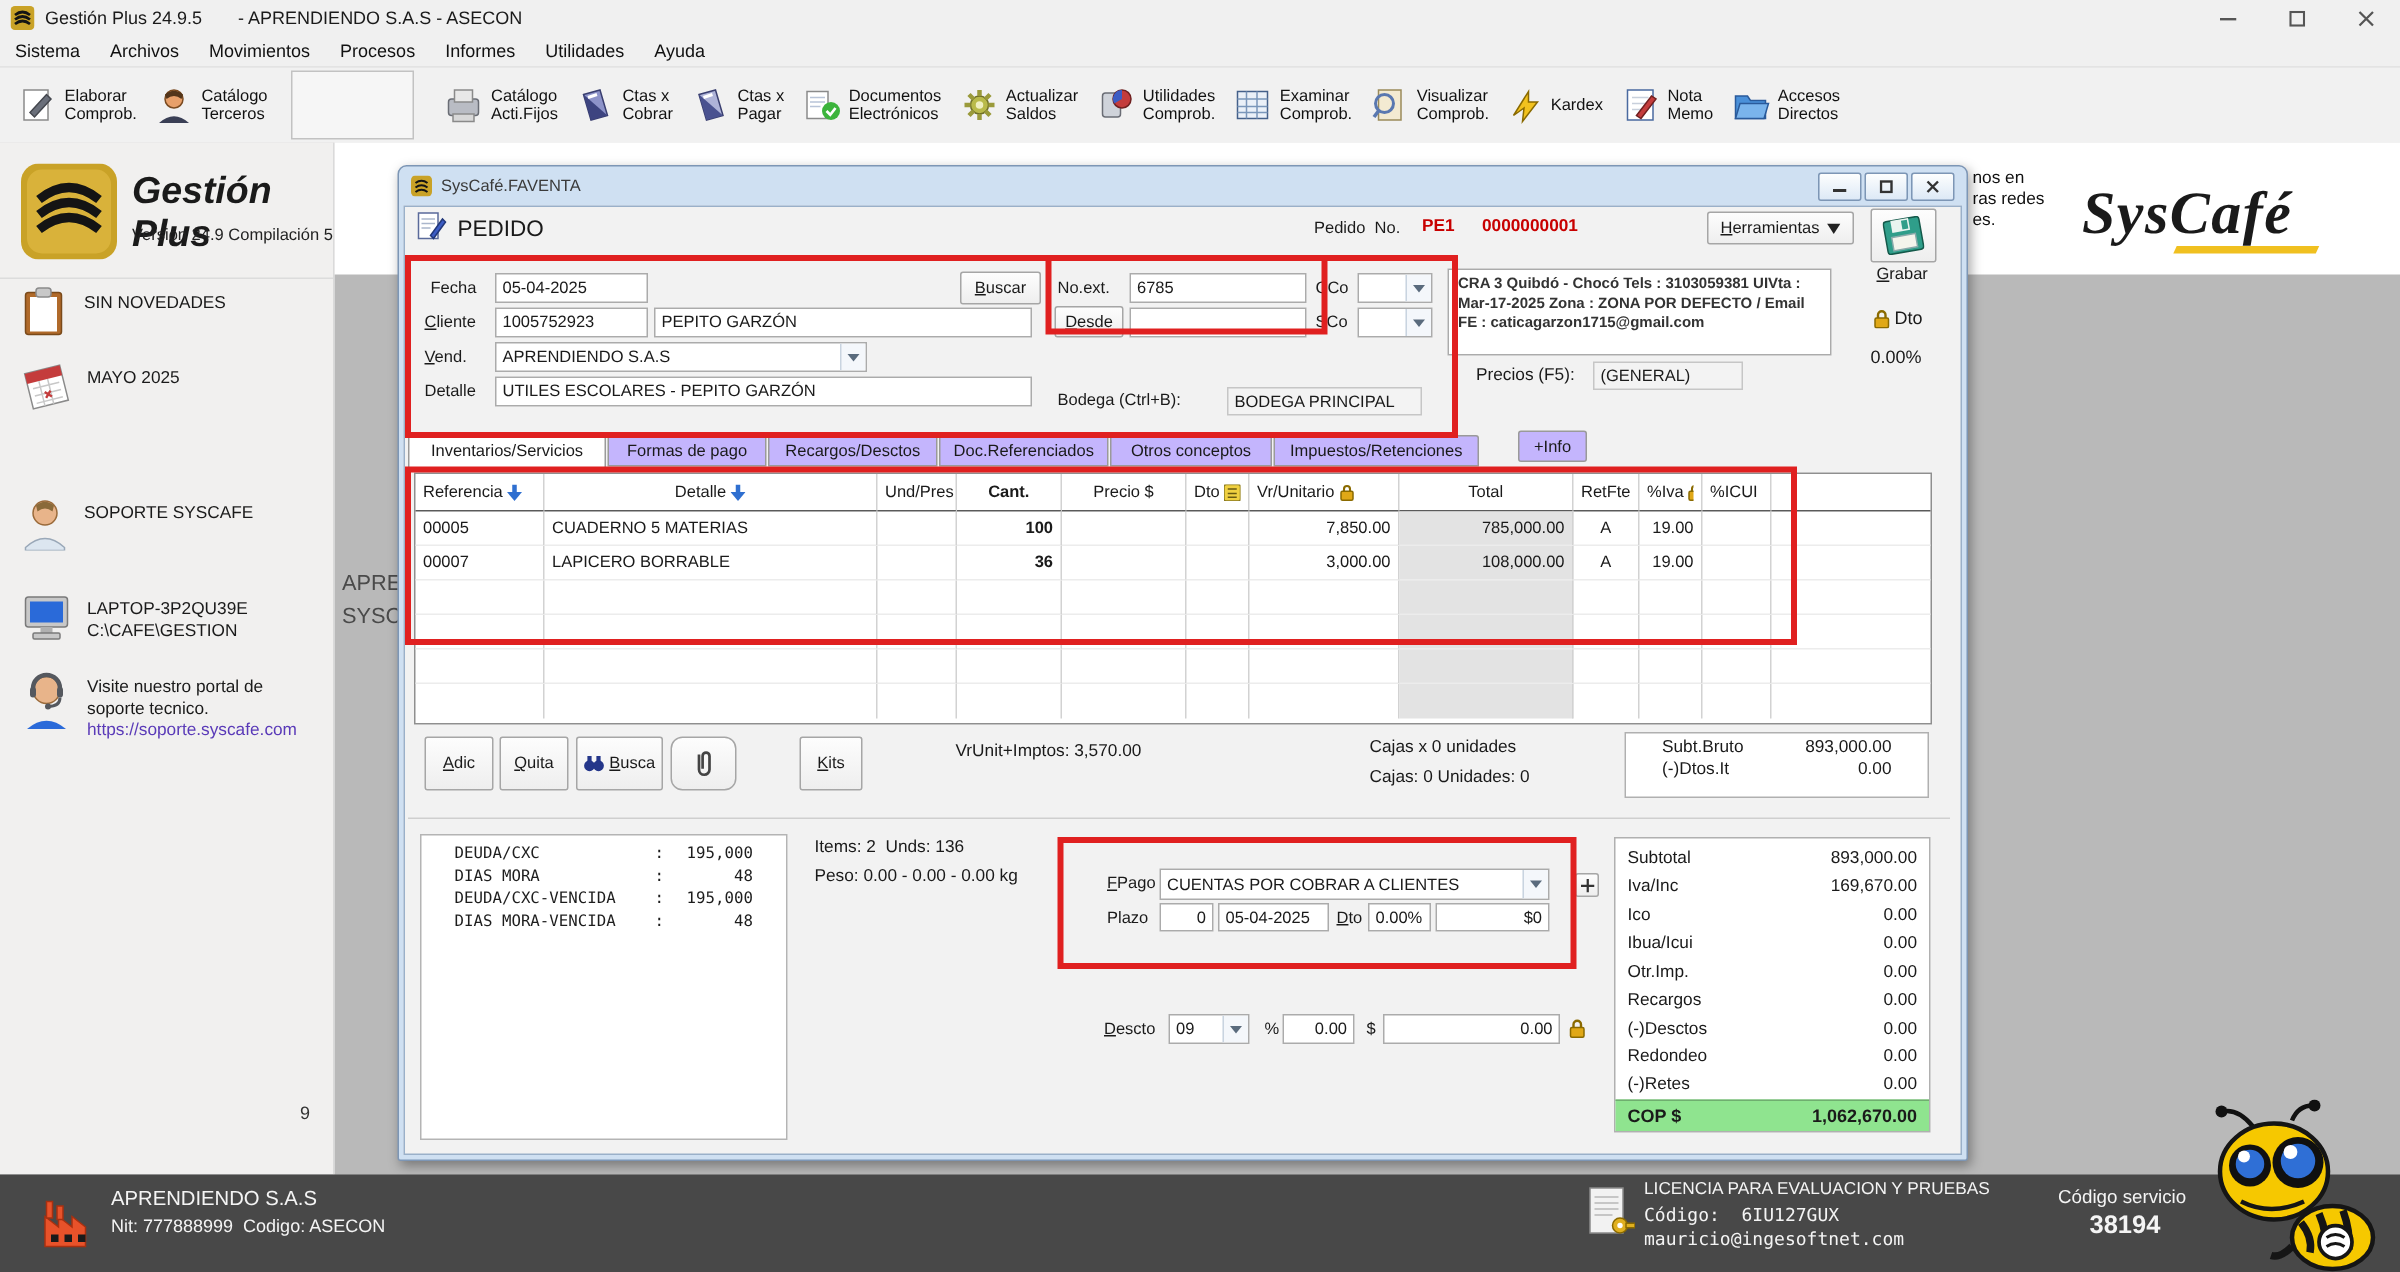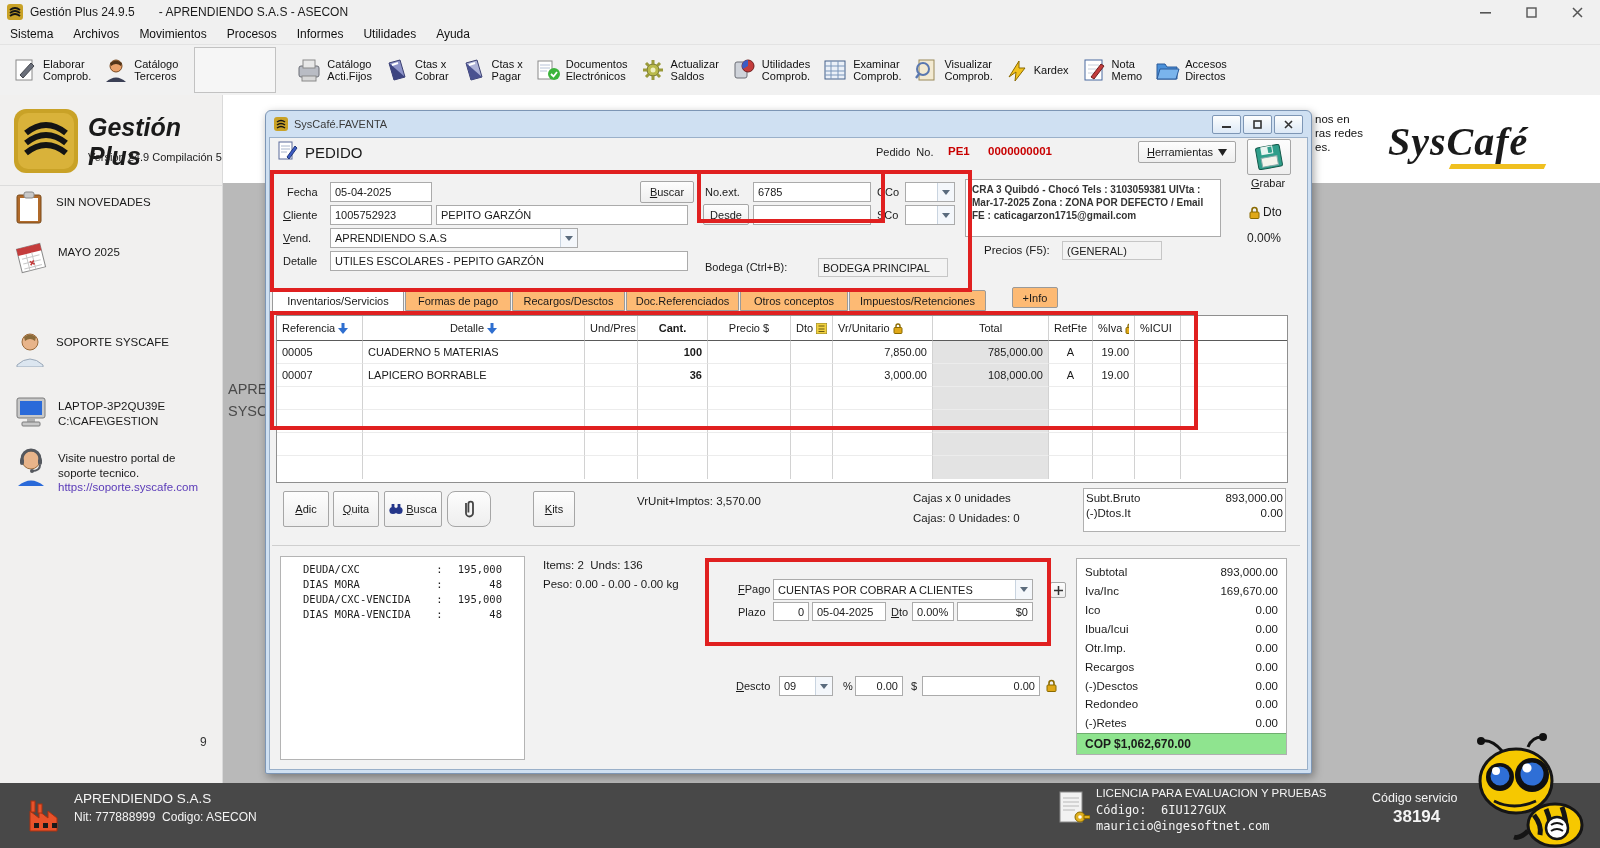--- a/index.html
+++ b/index.html
@@ -41,39 +41,39 @@
        border-radius:6px 6px 2px 2px;box-shadow:2px 3px 8px rgba(0,0,0,.35)}
   #win-title{position:absolute;left:0;top:0;right:0;height:26px;display:flex;align-items:center;
        padding-left:8px;font-size:11px;color:#3a3a3a}
   .winbtn{width:27px;height:17px;border:1px solid #7d96b5;border-radius:2px;
        background:linear-gradient(#fdfefe,#dde9f6);display:flex;align-items:center;justify-content:center;margin-left:2px}
   #win-body{position:absolute;left:3px;top:26px;width:1037px;height:631px;background:#f2f2f2;
        border:1px solid #9ab0c9;overflow:hidden}
   
   .redrect{border:4px solid #e02020;pointer-events:none;z-index:40}
   
-  .tab{border:1px solid #9a9a9a;background:#fdba74;display:flex;align-items:center;justify-content:center;
+  .tab{border:1px solid #9a9a9a;background:#c4b5fd;display:flex;align-items:center;justify-content:center;
        font-size:11px;border-radius:2px 2px 0 0;box-sizing:border-box;white-space:nowrap}
   .tab.active{background:#fff;z-index:3;border-bottom:1px solid #fff}
   
   #grid{left:276px;top:315px;width:1010px;height:166px;background:#fff;border:1px solid #8f8f8f;z-index:2}
   .trow{display:grid;grid-template-columns:86px 222px 53px 70px 83px 42px 100px 116px 44px 42px 46px 1fr}
   .th,.td{border-right:1px solid #d2d2d2;font-size:11px;display:flex;align-items:center;
        padding:0 5px;box-sizing:border-box;white-space:nowrap;overflow:hidden}
   .th{height:25px;border-bottom:1px solid #5a5a5a}
   .td{height:23px;border-bottom:1px solid #ececec}
   .td.totalcol{background:#e3e3e3}
   .rt{justify-content:flex-end}.ct{justify-content:center}.bold{font-weight:bold}
   
   #summary{left:1076px;top:558px;width:211px;height:197px;background:#fff;border:1px solid #b0b0b0;
        display:flex;flex-direction:column;box-sizing:border-box}
   .sumrow{display:flex;justify-content:space-between;padding:0 8px;font-size:11.5px;height:19.6px;
        align-items:center}
   #sumtotal{margin-top:auto;background:#8fe48f;border-top:1px solid #6fae6f;height:21px;display:flex;
-       align-items:center;padding:0 8px;font-weight:bold;font-size:12px}
+       justify-content:space-between;align-items:center;padding:0 8px;font-weight:bold;font-size:12px}
   
   #statusbar{left:0;top:783px;width:1600px;height:65px;background:#484848;color:#f4f4f4}
   .mono{font-family:"DejaVu Sans Mono",monospace}
   #deuda{left:280px;top:556px;width:245px;height:204px;background:#fff;border:1px solid #b4b4b4;
        padding:5px 22px;box-sizing:border-box;z-index:2}
   .drow{display:flex;font-family:"DejaVu Sans Mono",monospace;font-size:10.5px;line-height:15px;color:#1d1d1d}
   .drow .dl{width:150px}.drow .dc{width:14px}.drow .dv{width:60px;text-align:right}
 </style>
 </head>
 <body>
@@ -582,21 +582,21 @@
   <svg width="16" height="20">
       <path d="M5 4 v10 a3.5 3.5 0 0 0 7 0 V5 a2.3 2.3 0 0 0 -4.6 0 v8.5" fill="none" stroke="#444" stroke-width="1.8"></path>
     </svg>
 </div>
 <div class="a btn" style="left:533px;top:491px;width:42px;height:36px;z-index:5">
     <span class="ak">Kits</span>
   </div>
 <span class="a" style="left:637px;top:495px;font-size:11.5px;z-index:5">VrUnit+Imptos: 3,570.00</span>
 <span class="a" style="left:913px;top:492px;font-size:11.5px;z-index:5">Cajas x 0 unidades</span>
 <span class="a" style="left:913px;top:512px;font-size:11.5px;z-index:5">Cajas: 0 Unidades: 0</span>
-<div class="a" style="left:1083px;top:488px;width:203px;height:44px;background:#fff;border:1px solid #b0b0b0;box-sizing:border-box;padding:3px 2px;z-index:5">
+<div class="a" style="left:1083px;top:488px;width:203px;height:44px;background:#fff;border:1px solid #b0b0b0;box-sizing:border-box;padding:3px 24px;z-index:5">
   <div style="display:flex;justify-content:space-between;font-size:11.5px">
       <span>Subt.Bruto</span>
       <span>893,000.00</span>
     </div>
   <div style="display:flex;justify-content:space-between;font-size:11.5px;margin-top:3px">
       <span>(-)Dtos.It</span>
       <span>0.00</span>
     </div>
 </div>
 <div class="a" style="left:272px;top:545px;width:1028px;height:1px;background:#cfcfcf;z-index:4"></div>

